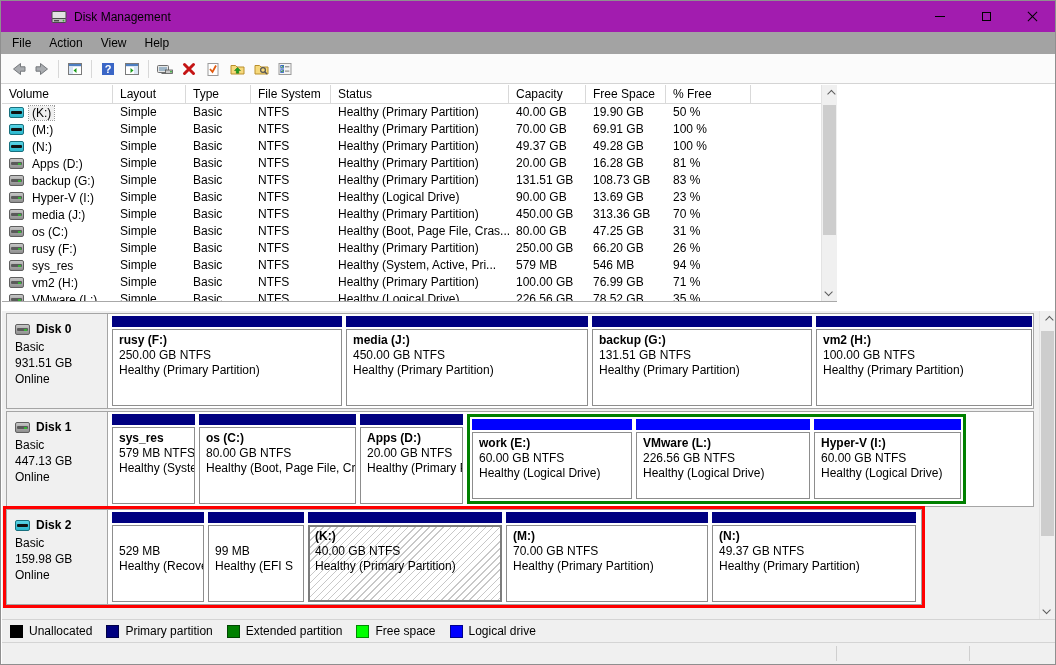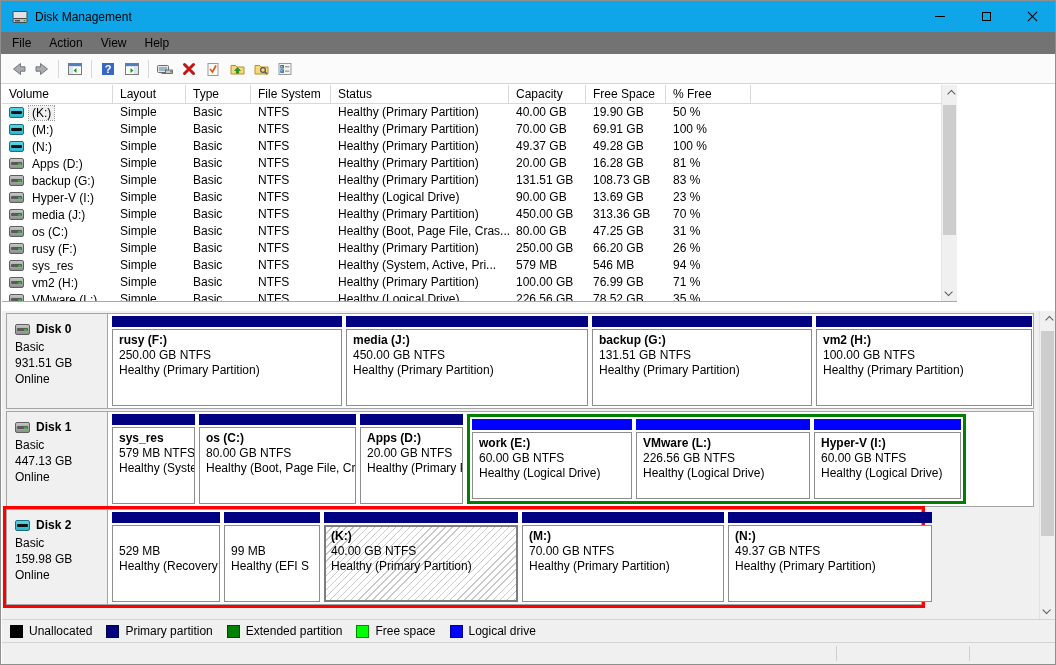--- a/index.html
+++ b/index.html
@@ -9,51 +9,51 @@
     font-family:"Liberation Sans", sans-serif;
     font-size:12px; color:#000;
     background:#fff;
   }
   .window {
     position:relative; width:1056px; height:665px;
     border:1px solid #8f8f8f; background:#fff; overflow:hidden;
   }
 
   
-  .titlebar { position:absolute; top:0; left:0; right:0; height:31px; display:flex; align-items:center; background:#0ea5e9; }
+  .titlebar { position:absolute; top:0; left:0; right:0; height:31px; display:flex; align-items:center; background:#a21caf;padding-left:39px; }
   .app-icon { margin-left:11px; }
   .title-text { margin-left:7px; }
   .win-controls { margin-left:auto; display:flex; height:100%; }
   .win-btn { width:46px; height:100%; display:flex; align-items:center; justify-content:center; }
   .gl-min { width:10px; height:1px; background:#000; }
   .gl-max { width:9px; height:9px; border:1px solid #000; }
   .gl-close { position:relative; width:11px; height:11px; }
   .gl-close::before,.gl-close::after { content:""; position:absolute; left:-1px; top:5px; width:13px; height:1px; background:#000; }
   .gl-close::before { transform:rotate(45deg); }
   .gl-close::after { transform:rotate(-45deg); }
 
   
-  .menubar { position:absolute; top:31px; left:0; right:0; height:22px; display:flex; align-items:center; padding-left:2px; background:#737373; }
+  .menubar { position:absolute; top:31px; left:0; right:0; height:22px; display:flex; align-items:center; padding-left:2px; background:#a3a3a3; }
   .menu-item { padding:2px 9px; }
 
   
   .toolbar { position:absolute; top:53px; left:0; right:0; height:30px; display:flex; align-items:center; background:#fbfbfb; border-bottom:1px solid #d4d4d4; padding-left:5px; }
   .tbtn { width:24px; height:24px; display:flex; align-items:center; justify-content:center; }
   .tsep { width:1px; height:18px; background:#d8d8d8; margin:0 4px; }
 
   
   .vicon { position:relative; width:15px; height:11px; border-radius:2px; flex:none; }
   .vicon.cyan { background:linear-gradient(#5ad4e6, #2bb7cd); border:1px solid #18707e; }
   .vicon.cyan::after { content:""; position:absolute; left:1px; right:1px; top:3px; height:3px; background:#111; border-radius:1px; }
   .vicon.gray { background:linear-gradient(#c6c6c6, #8f8f8f); border:1px solid #5f5f5f; }
   .vicon.gray::after { content:""; position:absolute; left:1px; right:1px; top:3px; height:3px; background:#5a5a5a; border-radius:1px; }
   .vicon.gray::before { content:""; position:absolute; right:2px; top:4px; width:3px; height:2px; background:#35b135; z-index:1; }
 
   
-  .table-pane { position:absolute; top:84px; left:1px; width:955px; height:217px; background:#fff; border-bottom:1px solid #a8a8a8; overflow:hidden; }
+  .table-pane { position:absolute; top:84px; left:1px; width:835px; height:217px; background:#fff; border-bottom:1px solid #a8a8a8; overflow:hidden; }
   .tgrid { display:grid; grid-template-columns:111px 73px 65px 80px 178px 77px 80px 85px 1fr; }
   .thead { height:19px; border-bottom:1px solid #d9d9d9; }
   .thead .hcell { border-right:1px solid #d9d9d9; padding:2px 0 0 7px; white-space:nowrap; overflow:hidden; }
   .rows { height:198px; overflow:hidden; }
   .trow { height:17px; }
   .trow .cell { padding:1px 0 0 7px; white-space:nowrap; overflow:hidden; }
   .c-vol { display:flex; align-items:center; gap:5px; padding-top:0 !important; }
   .sel .c-vol-wrap { background:#f0f0f0; outline:1px dotted #9a9a9a; }
   .c-vol-wrap { padding:0 3px; }
 
@@ -512,21 +512,21 @@
     <div class="disk-info">
       <div class="disk-name">
               <span class="vicon cyan"></span>
               <span class="disk-name-text">Disk 2</span>
             </div>
       <div class="disk-type">Basic</div>
       <div class="disk-size">159.98 GB</div>
       <div class="disk-status">Online</div>
     </div>
     <div class="parts">
-            <div class="part" style="width: 108px; border-radius: 14px;">
+            <div class="part" style="width: 92px; border-radius: 14px;">
     <div class="part-bar" style="background: rgb(0, 0, 128);"></div>
     <div class="part-body">
       <div class="part-label"></div>
       <div class="part-size">529 MB</div>
       <div class="part-status">Healthy (Recovery</div>
     </div>
   </div>
             <div class="part" style="width: 96px;">
     <div class="part-bar" style="background: rgb(0, 0, 128);"></div>
     <div class="part-body">

